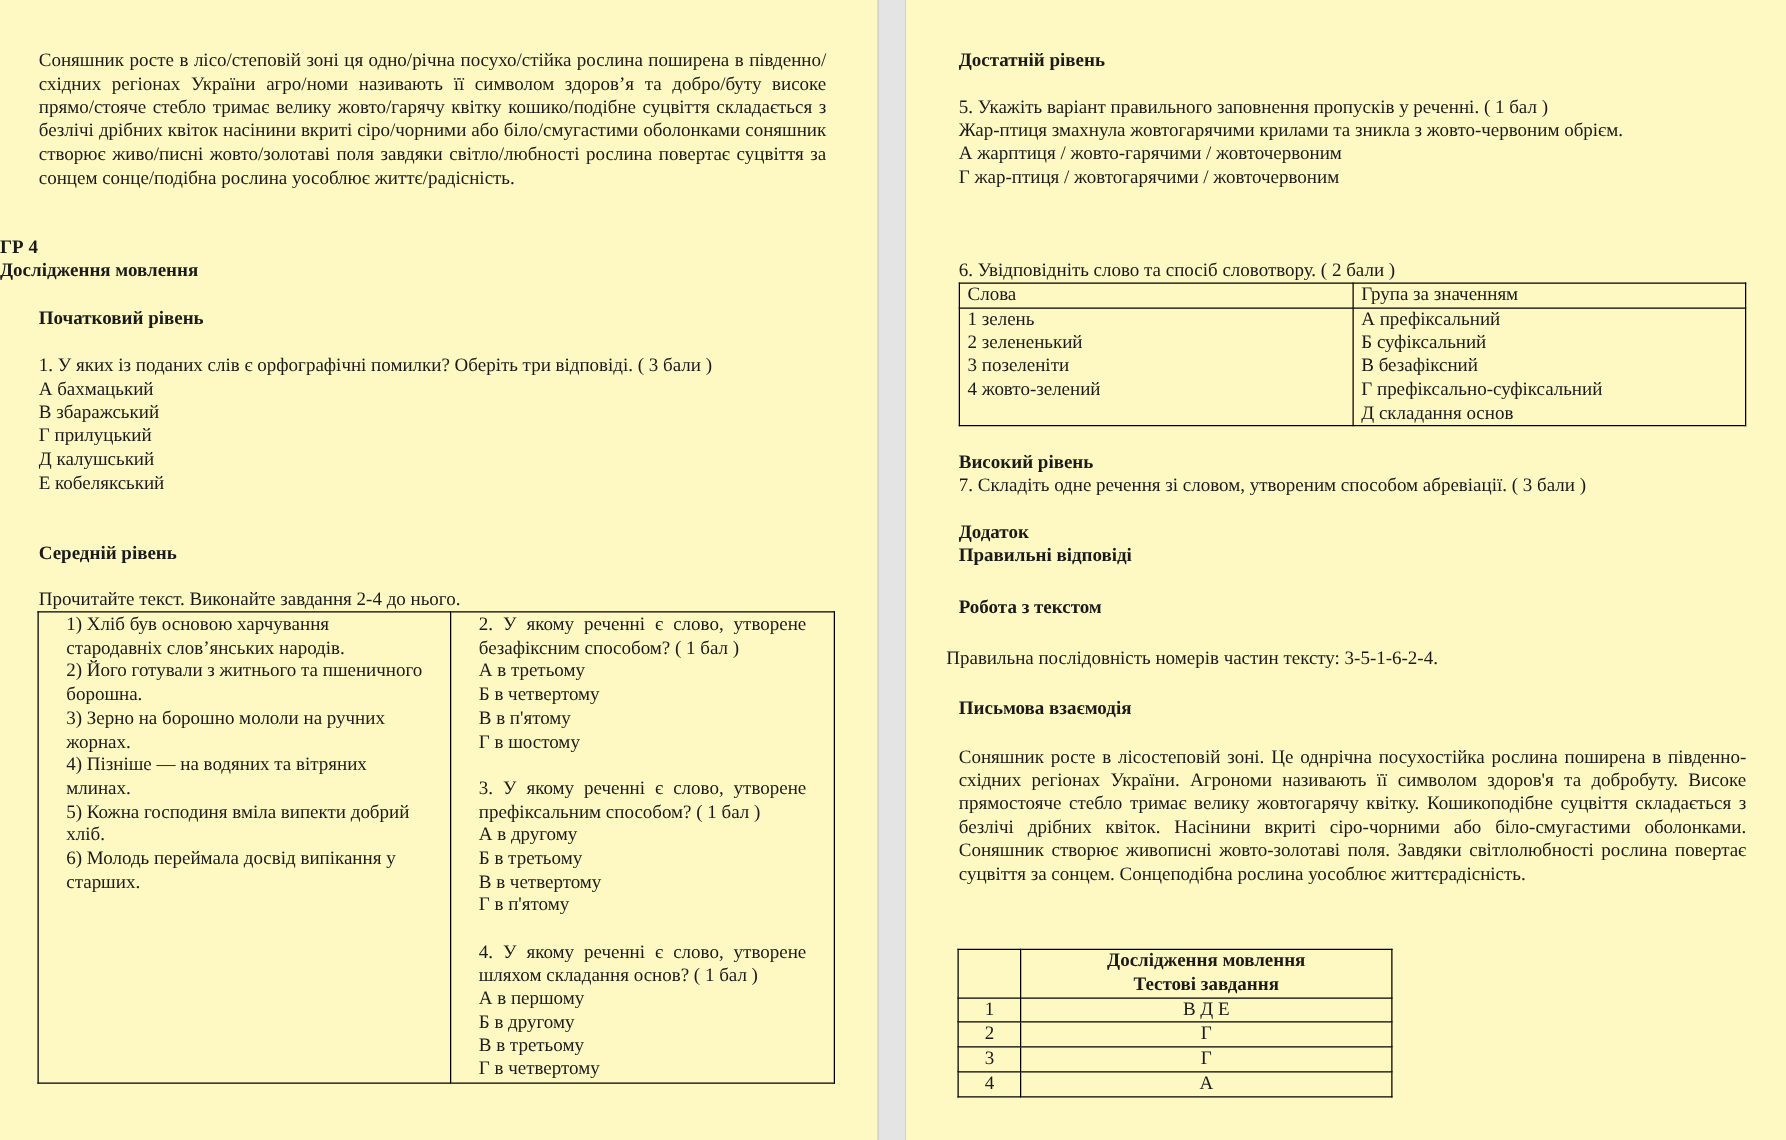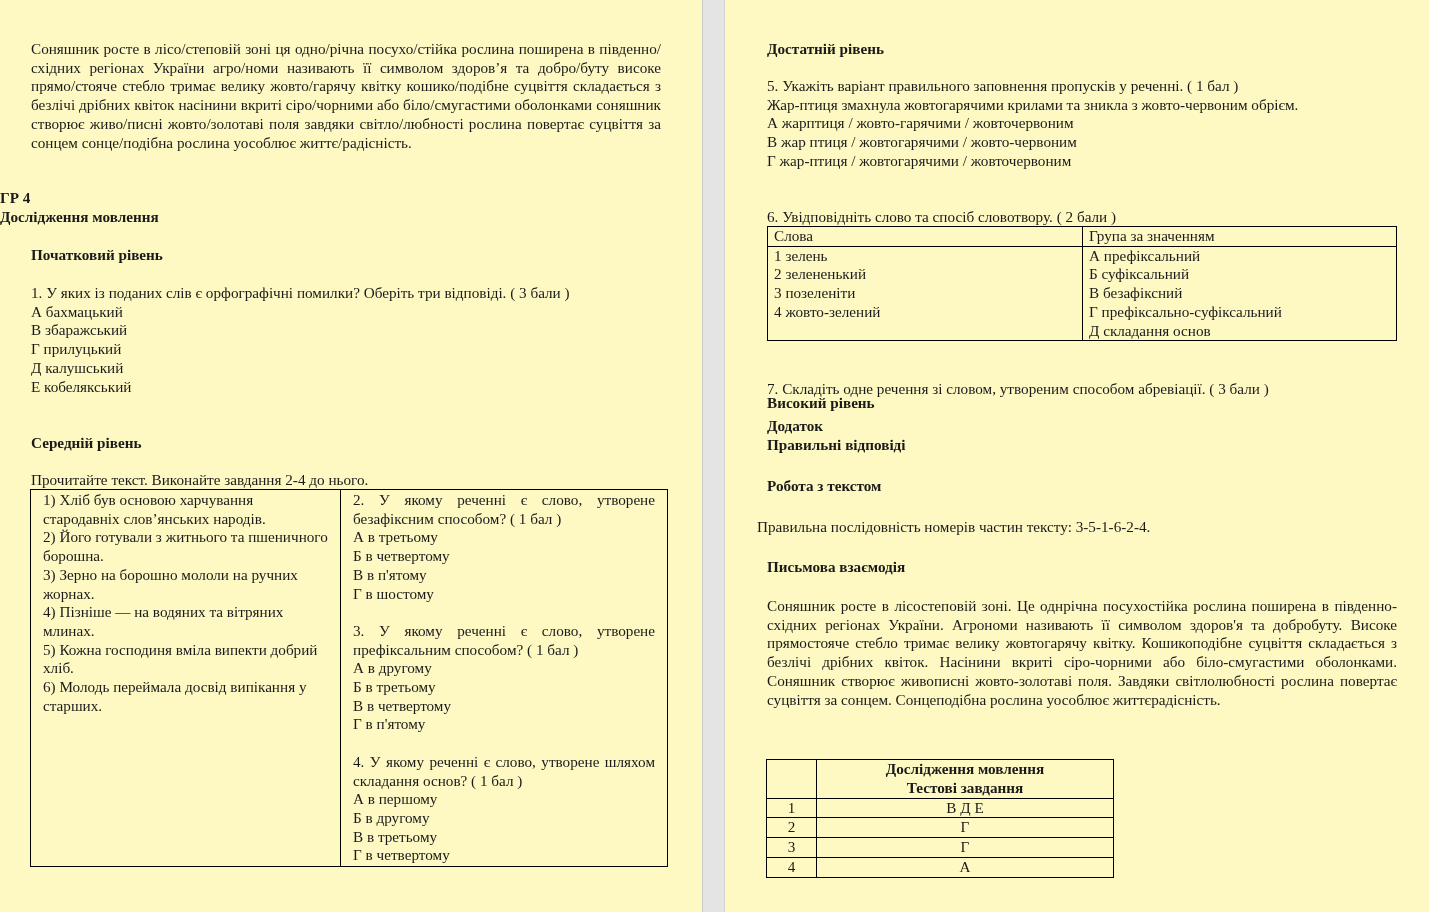--- a/index.html
+++ b/index.html
@@ -22,21 +22,21 @@
   .center { text-align:left; }
   .bold { font-weight:bold; }
   p { margin:0; }
   .line { display:block; white-space:nowrap; }
 
   table { border-collapse:collapse; position:absolute; }
   td { border:1.4px solid #000; vertical-align:top; padding:0 5px; line-height:18.7px; }
 
   
   #t-text { left:30px; top:489px; width:638px; height:377px; }
-  #t-text td { padding:1px 12px; }
+  #t-text td { padding:1px 22px; }
   #t-text td.c1 { width:285px; }
   #t-text td.c2 { text-align:justify; text-align-last:left; }
 
   
   #t-match { left:767px; top:226px; width:630px; }
   #t-match td { padding:0 6px; }
   #t-match td.c1 { width:302px; }
 
   
   #t-ans { left:766px; top:759px; width:348px; }
@@ -107,21 +107,20 @@
 <div class="gap"></div>
 
 <div class="page page-right"></div>
 
 <div class="blk bold" style="left:767px; top:40px;">Достатній рівень</div>
 
 <div class="blk" style="left:767px; top:77px; width:640px;">
   <span class="line">5. Укажіть варіант правильного заповнення пропусків у реченні. ( 1 бал )</span>
   <span class="line">Жар-птиця змахнула жовтогарячими крилами та зникла з жовто-червоним обрієм.</span>
   <span class="line">А жарптиця / жовто-гарячими / жовточервоним</span>
-  <span class="line">В жар птиця / жовтогарячими / жовто-червоним</span>
   <span class="line">Г жар-птиця / жовтогарячими / жовточервоним</span>
 </div>
 
 <div class="blk" style="left:767px; top:208px;">6. Увідповідніть слово та спосіб словотвору. ( 2 бали )</div>
 
 <table id="t-match">
   <tbody>
       <tr>
     <td class="c1">Слова</td>
     <td>Група за значенням</td>
@@ -137,21 +136,21 @@
       <p>А префіксальний</p>
       <p>Б суфіксальний</p>
       <p>В безафіксний</p>
       <p>Г префіксально-суфіксальний</p>
       <p>Д складання основ</p>
     </td>
   </tr>
 </tbody>
   </table>
 
-<div class="blk bold" style="left:767px; top:361px;margin-top:33px;">Високий рівень</div>
+<div class="blk bold" style="left:767px; top:361px;">Високий рівень</div>
 <div class="blk" style="left:767px; top:380px; white-space:nowrap;">7. Складіть одне речення зі словом, утвореним способом абревіації. ( 3 бали )</div>
 
 <div class="blk center bold" style="left:767px; top:417px; width:630px;">Додаток</div>
 <div class="blk center bold" style="left:767px; top:436px; width:630px;">Правильні відповіді</div>
 
 <div class="blk center bold" style="left:767px; top:477px; width:630px;">Робота з текстом</div>
 
 <div class="blk" style="left:757px; top:518px; white-space:nowrap;">Правильна послідовність номерів частин тексту: 3-5-1-6-2-4.</div>
 
 <div class="blk center bold" style="left:767px; top:558px; width:630px;">Письмова взаємодія</div>

